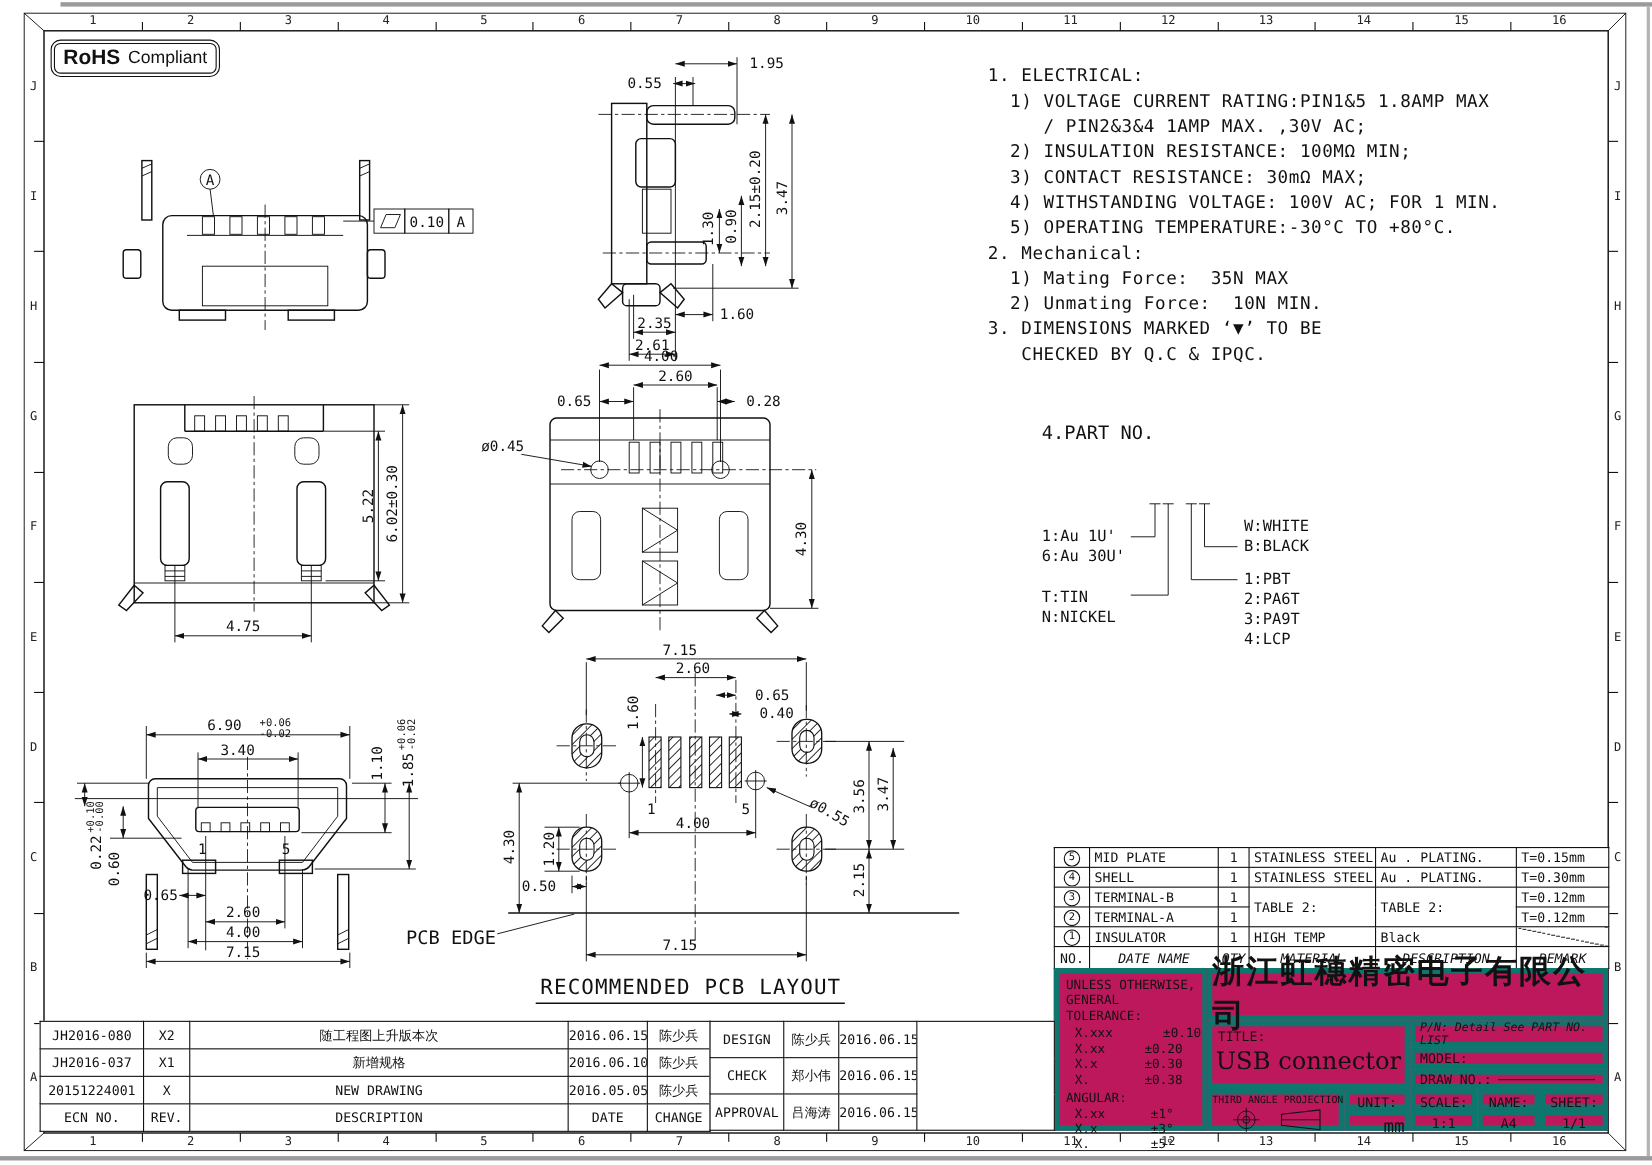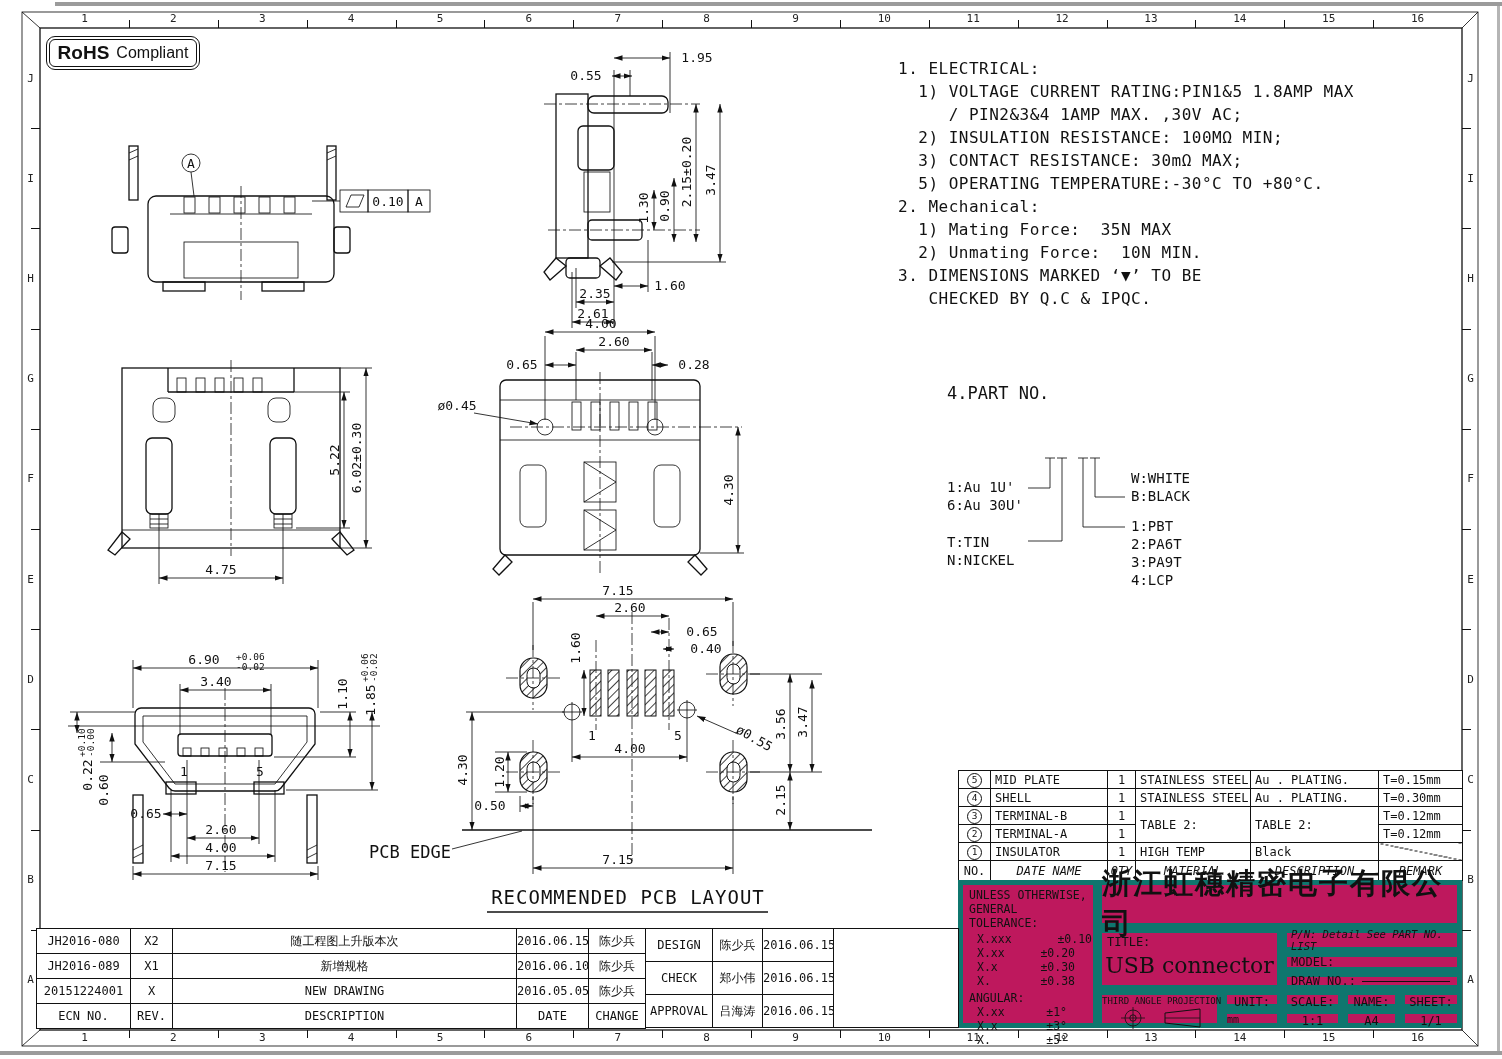--- a/index.html
+++ b/index.html
@@ -512,20 +512,21 @@
     <span class="rohs-r">Compliant</span>
   </div>
 </div>
 
 <div class="ov" id="notes" style="left:898px;top:57px;width:565px">
       <div class="note-line">1. ELECTRICAL:</div>
       <div class="note-line">  1) VOLTAGE CURRENT RATING:PIN1&amp;5 1.8AMP MAX</div>
       <div class="note-line">     / PIN2&amp;3&amp;4 1AMP MAX. ,30V AC;</div>
       <div class="note-line">  2) INSULATION RESISTANCE: 100MΩ MIN;</div>
       <div class="note-line">  3) CONTACT RESISTANCE: 30mΩ MAX;</div>
+      <div class="note-line">  4) WITHSTANDING VOLTAGE: 100V AC; FOR 1 MIN.</div>
       <div class="note-line">  5) OPERATING TEMPERATURE:-30°C TO +80°C.</div>
       <div class="note-line">2. Mechanical:</div>
       <div class="note-line">  1) Mating Force:  35N MAX</div>
       <div class="note-line">  2) Unmating Force:  10N MIN.</div>
       <div class="note-line">3. DIMENSIONS MARKED ‘▼’ TO BE</div>
       <div class="note-line">   CHECKED BY Q.C &amp; IPQC.</div>
     </div>
 
 <table class="grid" style="left:958px;top:770px;width:504px">
   <colgroup>
@@ -617,21 +618,21 @@
   <svg width="110" height="24" viewBox="0 0 110 24">
     <circle cx="28" cy="12" r="8" class="t" fill="none" stroke="#111"></circle>
     <circle cx="28" cy="12" r="3.2" fill="none" stroke="#111" stroke-width="0.9"></circle>
     <line x1="16" y1="12" x2="40" y2="12" stroke="#111" stroke-width="0.8"></line>
     <line x1="28" y1="1" x2="28" y2="23" stroke="#111" stroke-width="0.8"></line>
     <path d="M60,7 L95,3 L95,21 L60,17 Z" fill="none" stroke="#111" stroke-width="1"></path>
     <line x1="60" y1="12" x2="95" y2="12" stroke="#111" stroke-width="0.8"></line>
   </svg>
 </div>
 <div class="tb" style="left:1222px;top:990px;width:60px;height:19px;font-size:12px;text-align:center">UNIT:</div>
-<div class="tb" style="left:1222px;top:1009px;width:60px;height:19px;font-size:10px;text-align:left">mm</div>
+<div class="tb" style="left:1222px;top:1009px;width:60px;height:19px;font-size:16px;text-align:right">mm</div>
 <div class="tb" style="left:1282px;top:990px;width:61px;height:19px;font-size:12px;text-align:center">SCALE:</div>
 <div class="tb" style="left:1282px;top:1009px;width:61px;height:19px;font-size:12px;text-align:center">1:1</div>
 <div class="tb" style="left:1343px;top:990px;width:57px;height:19px;font-size:12px;text-align:center">NAME:</div>
 <div class="tb" style="left:1343px;top:1009px;width:57px;height:19px;font-size:12px;text-align:center">A4</div>
 <div class="tb" style="left:1400px;top:990px;width:62px;height:19px;font-size:12px;text-align:center">SHEET:</div>
 <div class="tb" style="left:1400px;top:1009px;width:62px;height:19px;font-size:12px;text-align:center">1/1</div>
 
 <table class="grid" style="left:36px;top:928px;width:609px">
   <colgroup>
         <col style="width:94px">
@@ -642,21 +643,21 @@
       </colgroup>
   <tbody>
         <tr style="height:25px">
     <td>JH2016-080</td>
     <td>X2</td>
     <td class="cn">随工程图上升版本次</td>
     <td>2016.06.15</td>
     <td class="cn">陈少兵</td>
   </tr>
   <tr style="height:25px">
-    <td>JH2016-089</td>
+    <td>JH2016-037</td>
     <td>X1</td>
     <td class="cn">新增规格</td>
     <td>2016.06.10</td>
     <td class="cn">陈少兵</td>
   </tr>
   <tr style="height:25px">
     <td>20151224001</td>
     <td>X</td>
     <td>NEW DRAWING</td>
     <td>2016.05.05</td>

